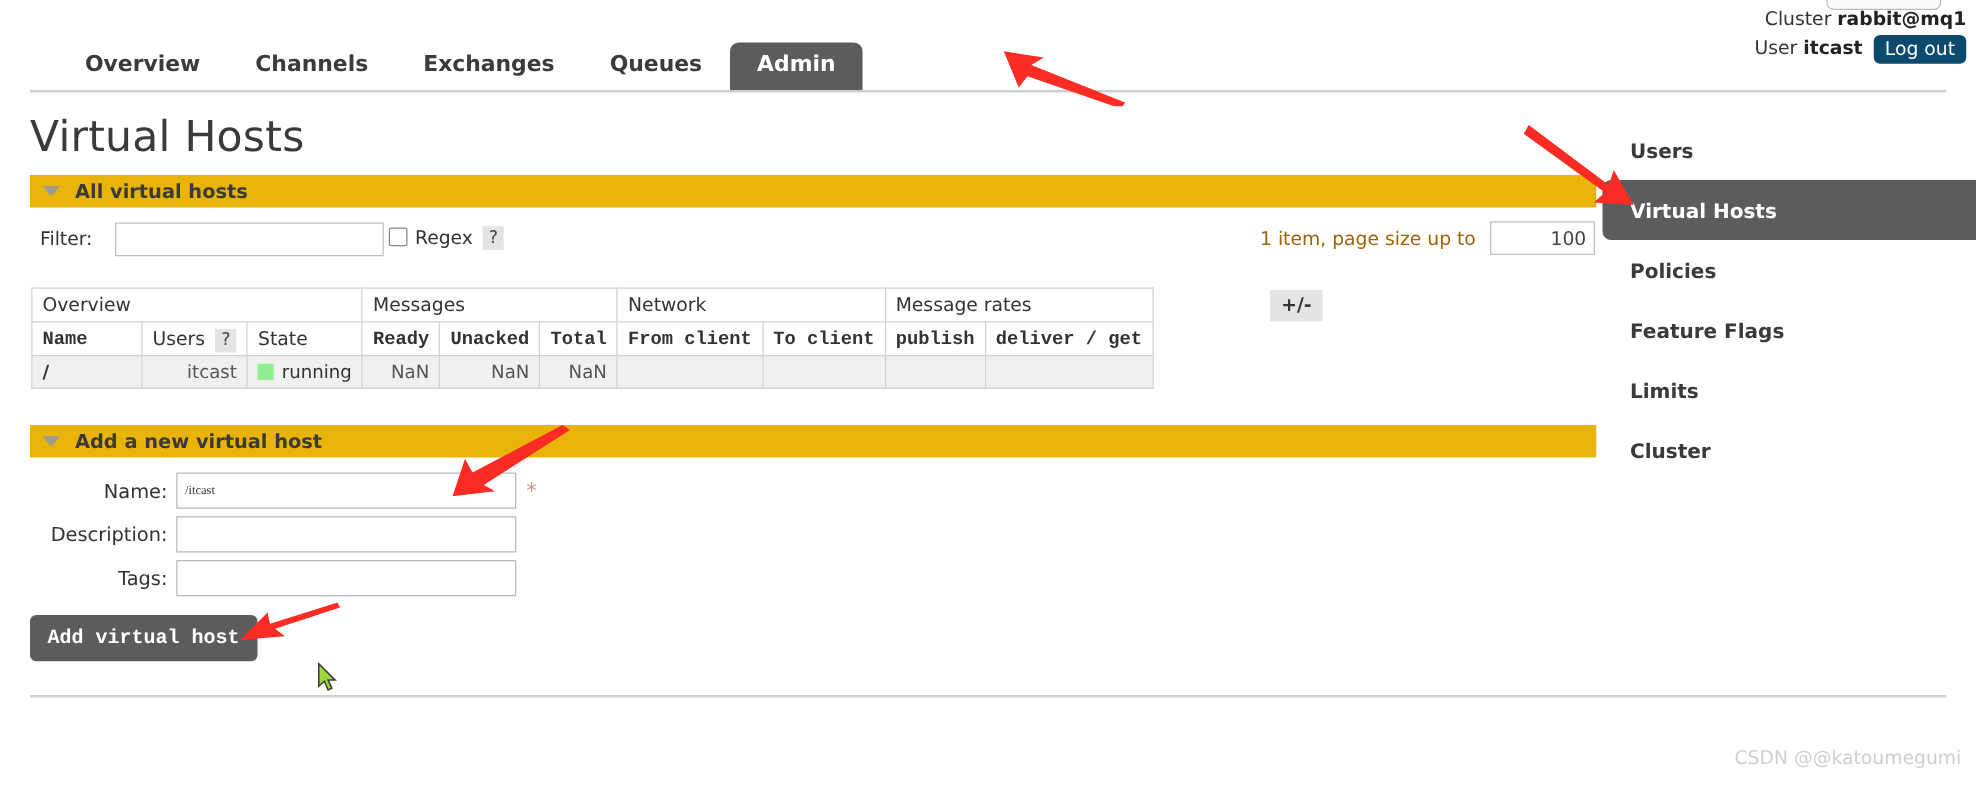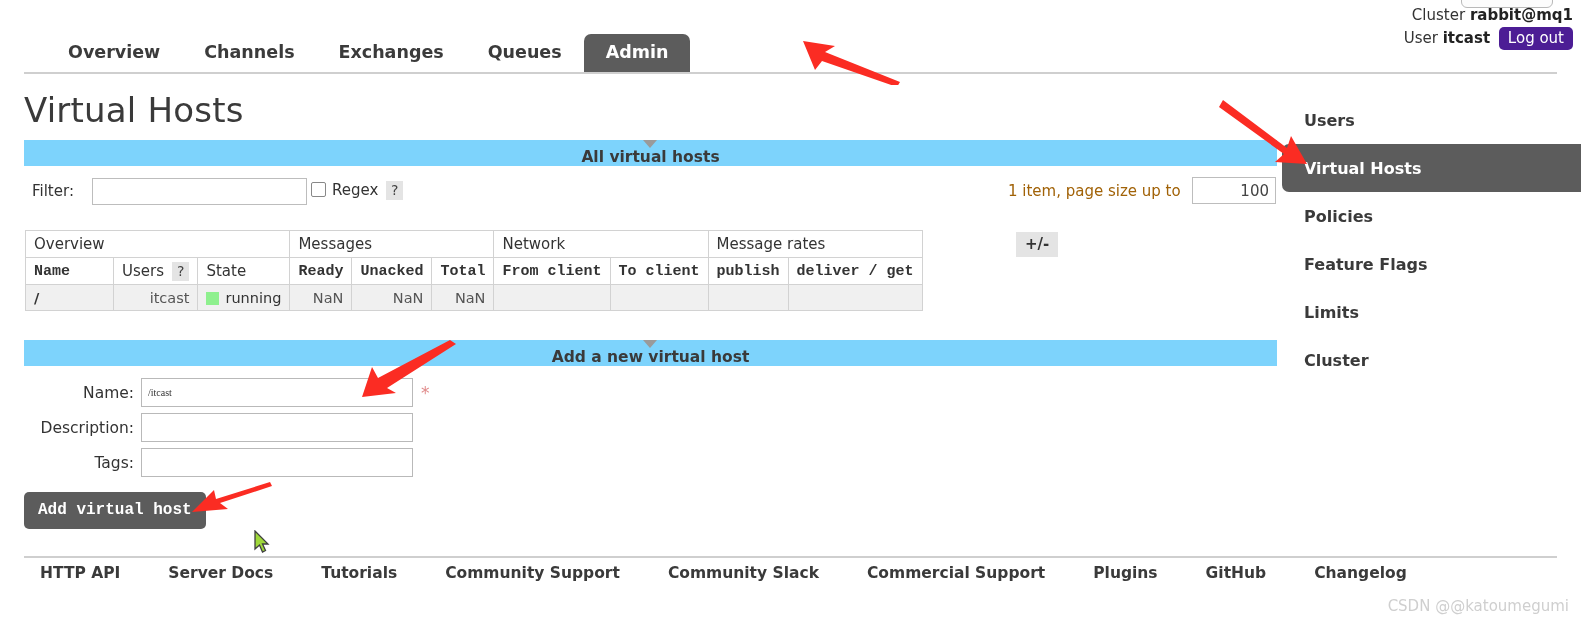--- a/index.html
+++ b/index.html
@@ -22,21 +22,21 @@
     top: 4px; right: 8px;
     text-align: right;
     font-size: 15px;
     color: #333;
     line-height: 1.55;
   }
   .top-right .line { white-space: nowrap; }
   .top-right b { font-weight: bold; color: #222; }
   .logout-btn {
     display: inline-block;
-    background: #4c1d95;
+    background: #0c4a6e;
     color: #ffffff;
     border: none;
     border-radius: 5px;
     font-size: 15px;
     font-family: "DejaVu Sans", sans-serif;
     padding: 2px 9px 3px 9px;
     margin-left: 4px;
     vertical-align: middle;
     cursor: pointer;
   }
@@ -87,25 +87,24 @@
     color: #3a3a3a;
     letter-spacing: 0.2px;
   }
 
   
   .section-bar {
     position: absolute;
     left: 24px;
     width: 1253px;
     height: 26px;
-    background: #7dd3fc;
+    background: #eab308;
     display: flex;
     align-items: center;
     cursor: pointer;
-    flex-direction: column;
   }
   .tri {
     width: 0; height: 0;
     border-left: 7px solid transparent;
     border-right: 7px solid transparent;
     border-top: 8px solid #9a9a9a;
     margin: 0 12px 0 10px;
   }
   .section-bar .label {
     font-size: 15.5px;
@@ -429,31 +428,20 @@
       </div>
       <div class="side-item">
         <span>Limits</span>
       </div>
       <div class="side-item">
         <span>Cluster</span>
       </div>
     </div>
 
   <div class="footer-rule"></div>
-  <div class="footer" id="footer">
-      <a>HTTP API</a>
-      <a>Server Docs</a>
-      <a>Tutorials</a>
-      <a>Community Support</a>
-      <a>Community Slack</a>
-      <a>Commercial Support</a>
-      <a>Plugins</a>
-      <a>GitHub</a>
-      <a>Changelog</a>
-    </div>
   <div class="watermark">CSDN @@katoumegumi</div>
 
   <svg class="arrow" style="left:795px; top:30px;" width="110" height="55" viewBox="0 0 110 55">
     <path d="M105,52 L30,22 L40,16 L8,11 L20,40 L27,31 L102,57 Z" fill="#fb2c23"></path>
   </svg>
 
   <svg class="arrow" style="left:1215px; top:96px;" width="95" height="70" viewBox="0 0 95 70">
     <path d="M8,4 L72,52 L76,40 L92,68 L60,66 L69,58 L4,11 Z" fill="#fb2c23"></path>
   </svg>
 

